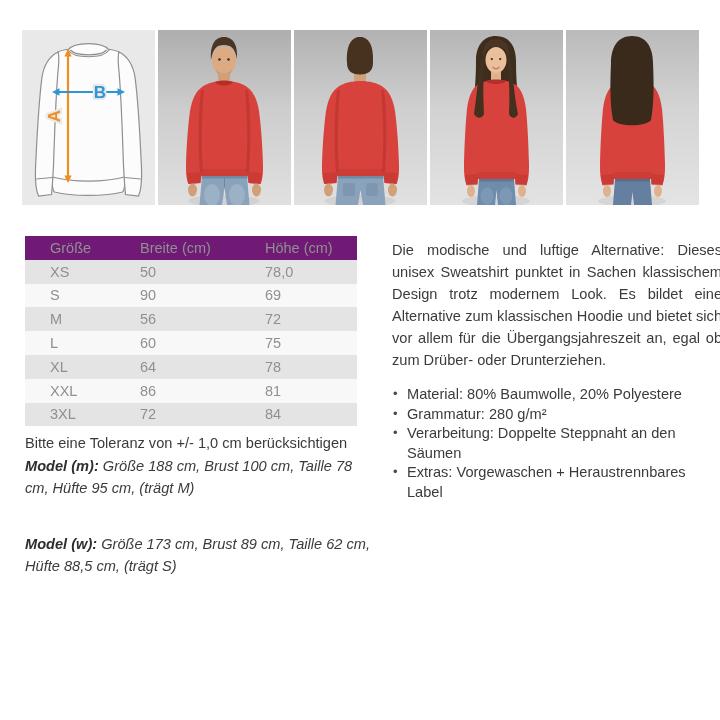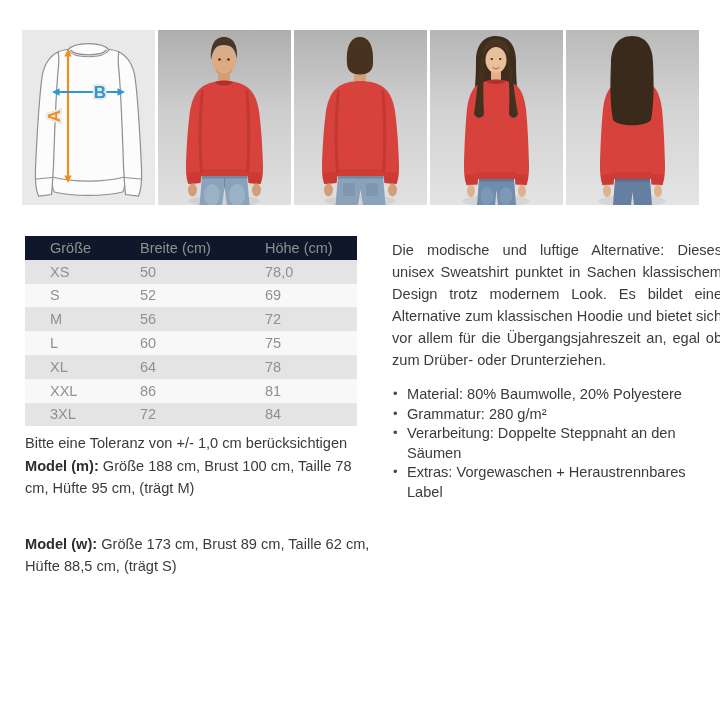--- a/index.html
+++ b/index.html
@@ -12,26 +12,26 @@
   .panel { width:133px; height:175px; overflow:hidden; background:#e9e9e9; border:0; }
   .panel svg { display:block; width:133px; height:175px; }
 
   
   .left-col { position:absolute; left:25px; top:236px; width:348px; color:#3b3b3b; }
   table.size-table { border-collapse:collapse; width:332px; table-layout:fixed;
                      font-size:14.5px; color:#909090; }
   table.size-table th, table.size-table td { font-weight:normal; text-align:left;
                      height:23.8px; padding:0; vertical-align:middle; }
   table.size-table th:first-child, table.size-table td:first-child { padding-left:25px; }
-  table.size-table thead tr { background:#0f172a; }
+  table.size-table thead tr { background:#701a75; }
   table.size-table tbody tr:nth-of-type(odd)  { background:#e4e4e4; }
   table.size-table tbody tr:nth-of-type(even) { background:#f8f8f8; }
 
   .tolerance  { margin-top:9px; font-size:14.6px; white-space:nowrap; color:#3b3b3b; }
-  .model-info { margin-top:4px; font-size:14.6px; line-height:22px; color:#3b3b3b; }
+  .model-info { margin-top:4px; font-size:14.6px; line-height:22px; color:#3b3b3b;font-style:italic; }
   .model-info b { color:#2e2e2e; }
   .model-w { margin-top:34px; }
 
   
   .right-col { position:absolute; left:392px; top:239px; width:330px; color:#3b3b3b; }
   .intro { font-size:14.6px; line-height:22px; text-align:justify; hyphens:auto; }
   ul.bullets { list-style:none; margin-top:14px; font-size:14.6px; line-height:19.6px; }
   ul.bullets li { position:relative; padding-left:15px; white-space:pre-wrap; }
   ul.bullets li::before { content:"\2022"; position:absolute; left:1px; top:-1px;
                           font-size:13px; color:#4a4a4a; }
@@ -223,21 +223,21 @@
       <tbody>
 
           <tr>
             <td>XS</td>
             <td>50</td>
             <td>78,0</td>
           </tr>
 
           <tr>
             <td>S</td>
-            <td>52</td>
+            <td>90</td>
             <td>69</td>
           </tr>
 
           <tr>
             <td>M</td>
             <td>56</td>
             <td>72</td>
           </tr>
 
           <tr>

